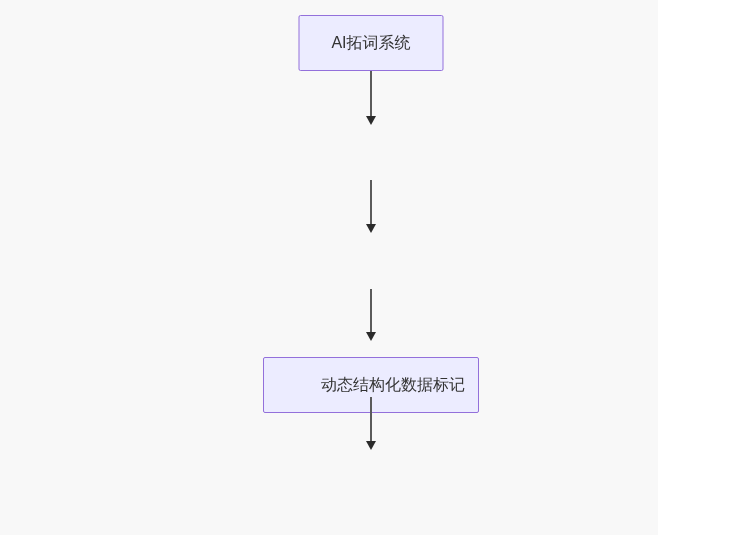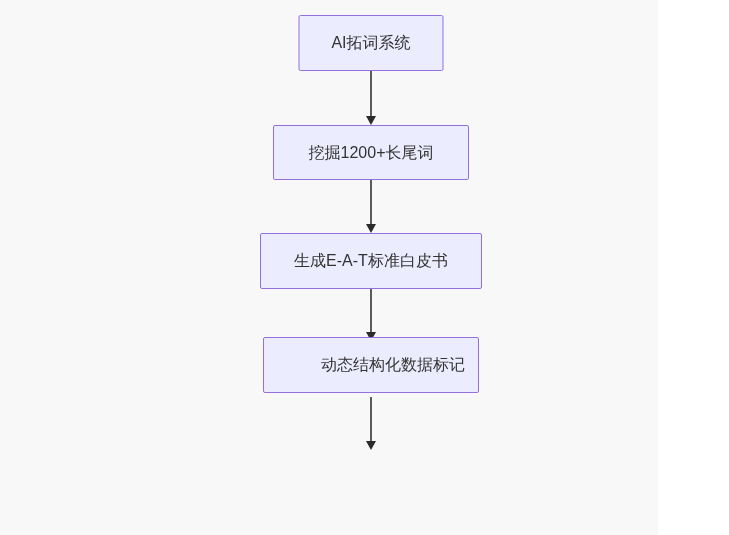--- a/index.html
+++ b/index.html
@@ -65,39 +65,33 @@
 
   <div class="node" style="top:15px; width:145px; height:56px;">
     <span class="node-label">AI拓词系统</span>
   </div>
 
   <div class="edge" style="top:71px; height:54px;">
     <div class="edge-line"></div>
     <div class="edge-head"></div>
   </div>
 
-  <div class="node" style="top:125px; width:196px; height:55px;">
-    <span class="node-label">挖掘1200+长尾词</span>
-  </div>
 
   <div class="edge" style="top:180px; height:53px;">
     <div class="edge-line"></div>
     <div class="edge-head"></div>
   </div>
 
-  <div class="node" style="top:233px; width:222px; height:56px;">
-    <span class="node-label">生成E-A-T标准白皮书</span>
-  </div>
 
   <div class="edge" style="top:289px; height:52px;">
     <div class="edge-line"></div>
     <div class="edge-head"></div>
   </div>
 
-  <div class="node" style="top:337px; width:216px; height:56px;padding-left:44px;">
+  <div class="node" style="top:357px; width:216px; height:56px;padding-left:44px;">
     <span class="node-label">动态结构化数据标记</span>
   </div>
 
   <div class="edge" style="top:397px; height:53px;">
     <div class="edge-line"></div>
     <div class="edge-head"></div>
   </div>
 
 
 </div>

